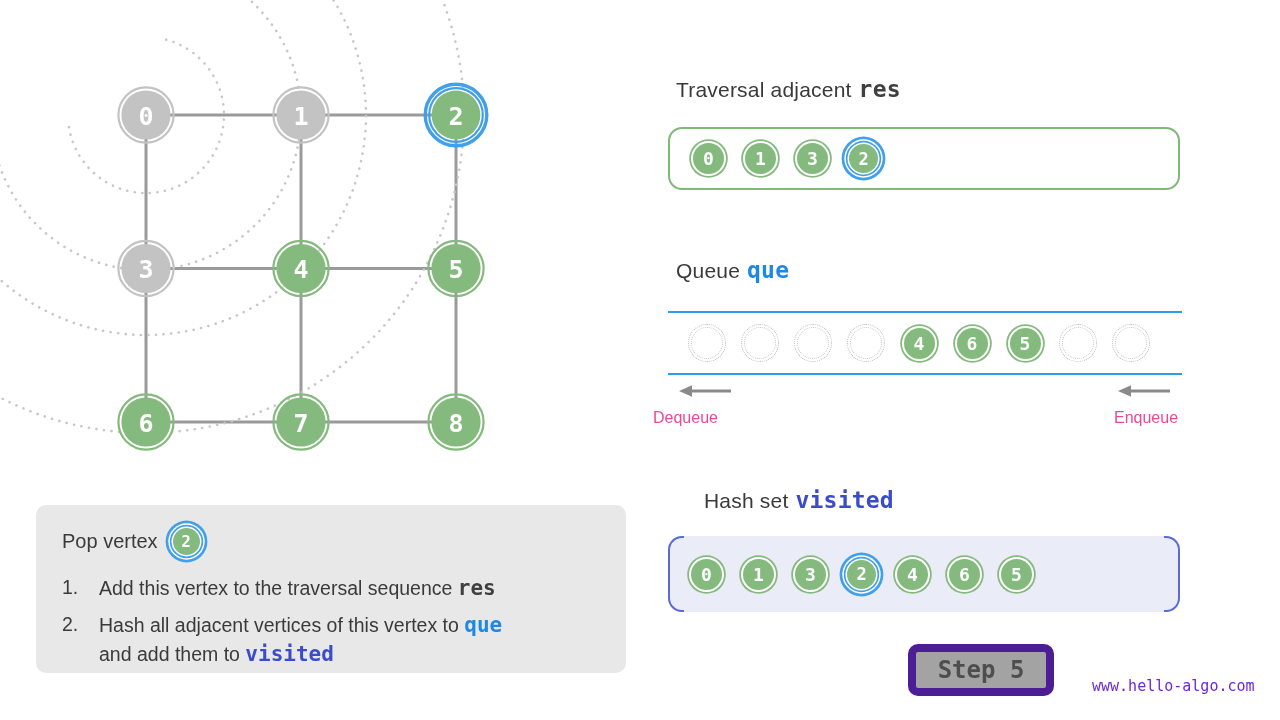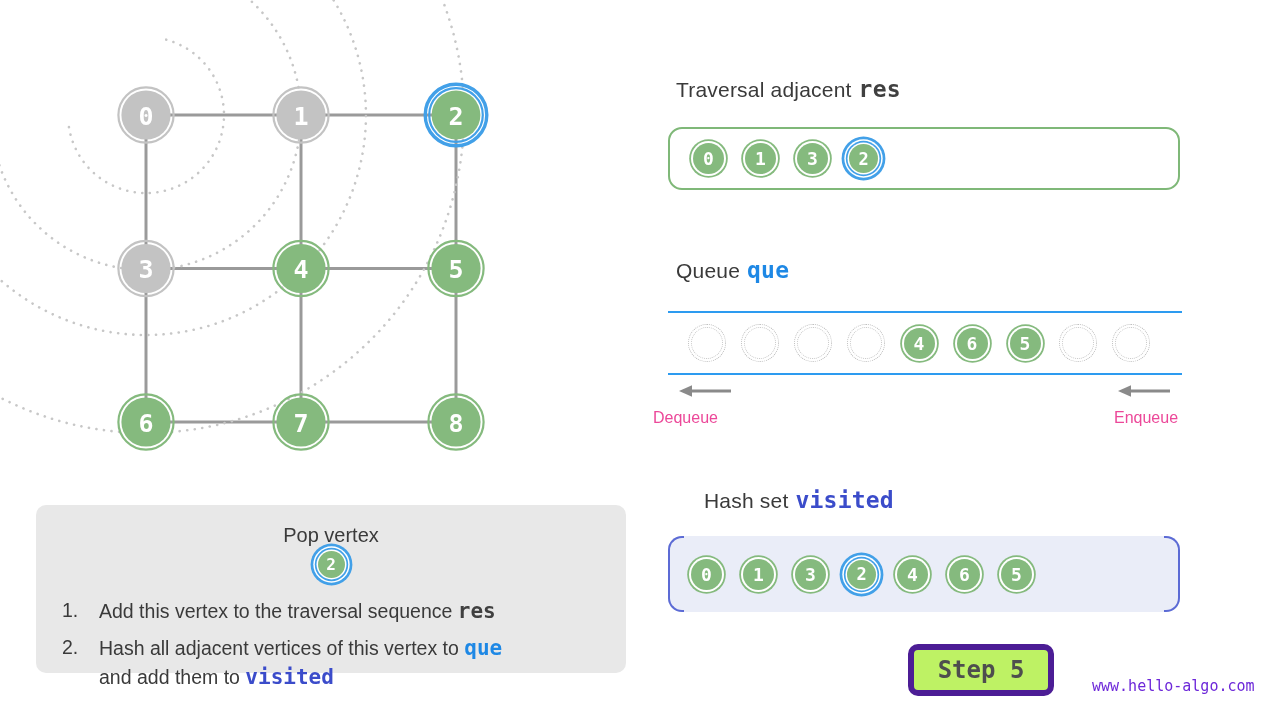--- a/index.html
+++ b/index.html
@@ -48,30 +48,30 @@
   .hash-box{left:668px;top:536px;width:512px;height:76px;background:#eaedf8;border-radius:14px;
     box-sizing:border-box;display:flex;align-items:center;gap:21px;padding-left:23px;}
   .hash-box::before,.hash-box::after{content:"";position:absolute;top:0;bottom:0;width:16px;
     border:2.5px solid #5c6bd5;box-sizing:border-box;}
   .hash-box::before{left:0;border-right:none;border-radius:14px 0 0 14px;}
   .hash-box::after{right:0;border-left:none;border-radius:0 14px 14px 0;}
 
   
   .explain{left:36px;top:505px;width:590px;height:168px;background:#e8e8e8;border-radius:10px;
     box-sizing:border-box;padding:19px 26px;color:#3a3a3a;}
-  .explain-intro{font-size:20px;display:flex;align-items:center;flex-direction:column;}
+  .explain-intro{font-size:20px;display:flex;align-items:center;}
   .explain-intro .circle{margin:4px 15px;}
   .explain-list{margin:15px 0 0;padding:0;list-style:none;font-size:19.5px;}
   .explain-li{display:flex;margin-bottom:8px;line-height:1.38;}
   .explain-num{width:37px;flex:0 0 auto;}
   .explain-text .code{font-size:21px;}
 
   
   .step-btn{left:908px;top:644px;width:146px;height:52px;box-sizing:border-box;
-    background:#bef264;border:6px solid #4c1d95;border-radius:10px;cursor:pointer;
+    background:#a3a3a3;border:8px solid #4c1d95;border-radius:10px;cursor:pointer;
     display:flex;align-items:center;justify-content:center;
     font-family:"DejaVu Sans Mono",monospace;font-weight:bold;font-size:24px;color:#4e4e4e;}
   .watermark{left:1076px;top:677px;font-family:"DejaVu Sans Mono",monospace;font-size:15px;color:#6d28d9;margin-left:16px;}
 </style>
 </head>
 <body>
 
 <div id="app">
 
   <svg id="graph-svg" class="abs" style="left:0;top:0;" width="560" height="500" viewBox="0 0 560 500">

